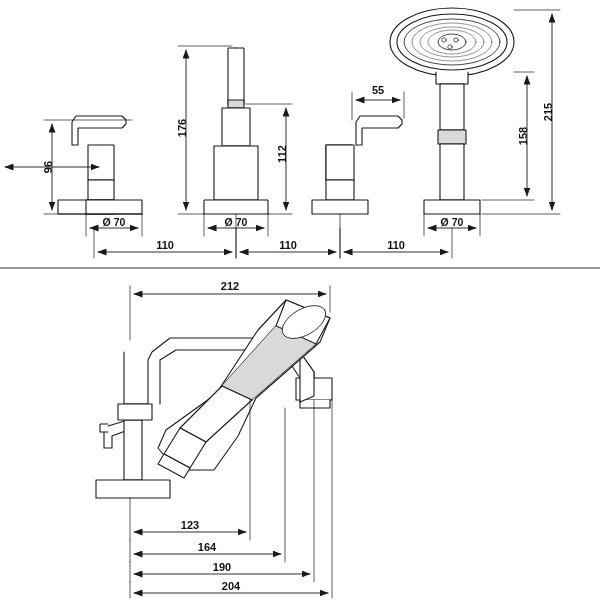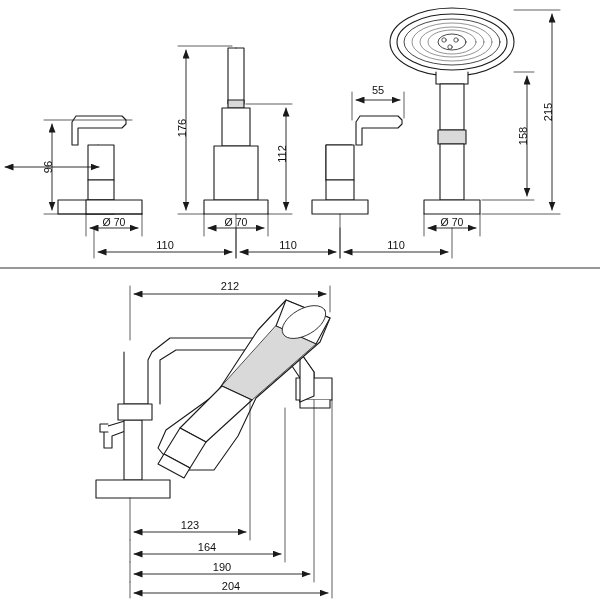--- a/index.html
+++ b/index.html
@@ -1,17 +1,17 @@
 <!DOCTYPE html>
 <html><head>
 <meta charset="utf-8">
 <style>
   html,body{margin:0;padding:0;background:#ffffff;}
   body{width:600px;height:600px;font-family:"Liberation Sans",sans-serif;color:#1a1a1a;}
-  #stage{position:relative;width:600px;height:600px;overflow:hidden;}
+  #stage{position:relative;width:600px;height:600px;overflow:hidden;font-weight:bold;}
   svg{display:block;}
   .dimtext{font-family:"Liberation Sans",sans-serif;font-size:11px;fill:#111;}
   .dimtext.small{font-size:10.5px;}
 </style>
 </head>
 <body>
 
 <div id="stage">
 <svg width="600" height="600" viewBox="0 0 600 600">
   <defs>

